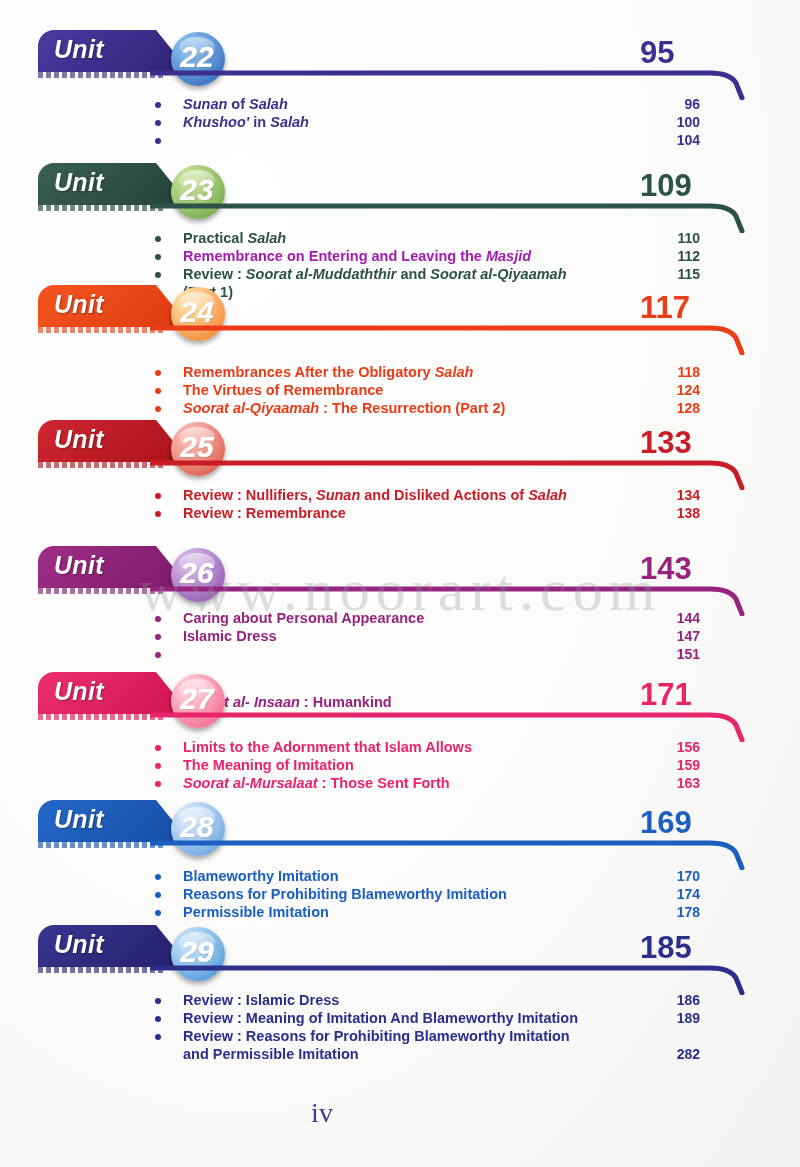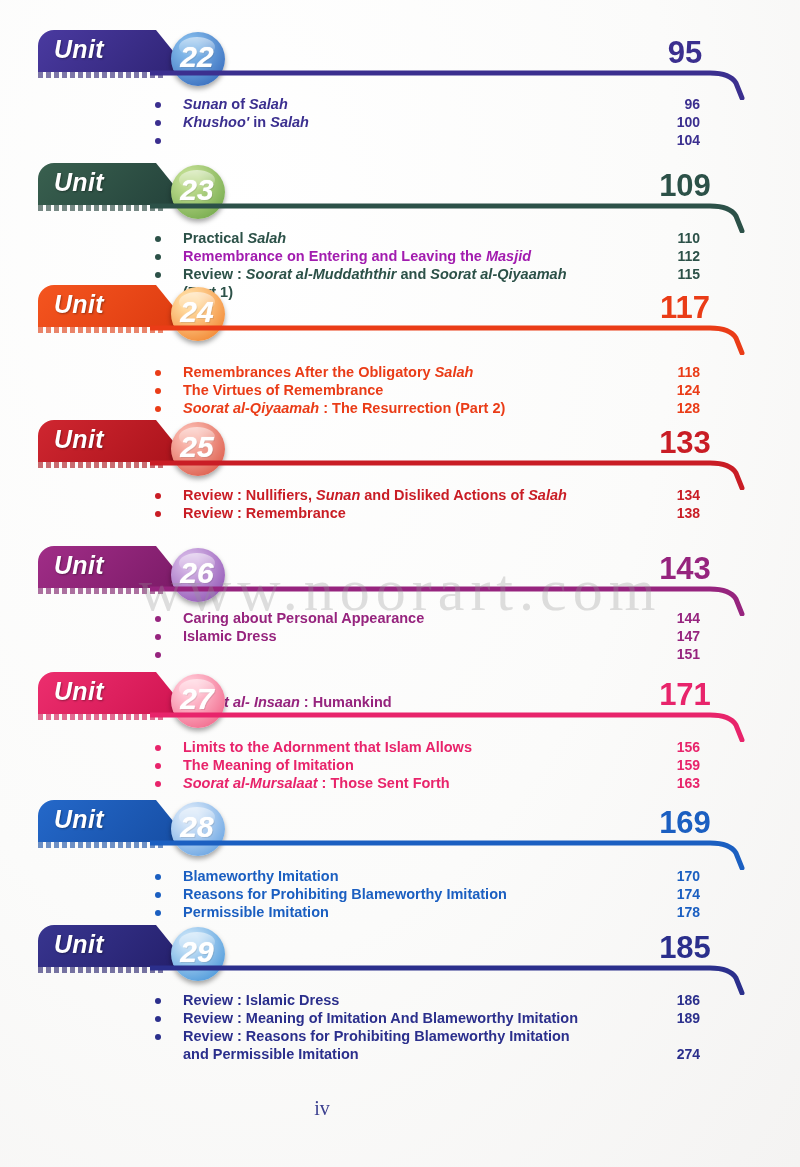--- a/index.html
+++ b/index.html
@@ -65,21 +65,21 @@
   .unit-circle .gloss{
     position:absolute;left:8px;top:5px;width:36px;height:20px;
     border-radius:50%;
     background:linear-gradient(to bottom, rgba(255,255,255,.55), rgba(255,255,255,0));
     pointer-events:none;
   }
 
   
   .unit-page{
     position:absolute;top:4px;
-    width:90px;text-align:center;
+    width:90px;text-align:left;
     font-size:31px;font-weight:bold;
     font-family:"Liberation Sans", sans-serif;
   }
 
   
   .rule{
     position:absolute;left:150px;top:40px;
     height:30px;width:600px;
     pointer-events:none;
   }
@@ -115,21 +115,21 @@
     white-space:nowrap;
     pointer-events:none;
     user-select:none;
   }
 
   
   .folio{
     position:absolute;left:0;top:1097px;width:644px;
     text-align:center;
     font-family:"Liberation Serif", serif;
-    font-size:20px;
+    font-size:28px;
     color:#3b3f8f;
   }
 </style>
 </head>
 <body>
 
 <div class="paper-bg"></div>
 
 <div class="page" id="page">
     <div class="unit-block" style="top: 0px;">
@@ -377,21 +377,21 @@
           <span class="bullet" style="background: rgb(43, 47, 140);"></span>
           <span class="topic-text" style="color: rgb(43, 47, 140);">Review : Meaning of Imitation And Blameworthy Imitation</span>
           <span class="topic-page" style="left: 640px; color: rgb(43, 47, 140);">189</span>
         </div>
         <div class="topic-row">
           <span class="bullet" style="background: rgb(43, 47, 140);"></span>
           <span class="topic-text" style="color: rgb(43, 47, 140);">Review : Reasons for Prohibiting Blameworthy Imitation</span>
         </div>
         <div class="topic-row">
           <span class="topic-text" style="color: rgb(43, 47, 140);">and Permissible Imitation</span>
-          <span class="topic-page" style="left: 640px; color: rgb(43, 47, 140);">274</span>
+          <span class="topic-page" style="left: 640px; color: rgb(43, 47, 140);">282</span>
         </div>
       </div>
     </div>
   </div>
 
 <div class="watermark">www.noorart.com</div>
 
 <div class="folio">iv</div>
 
 </body></html>

